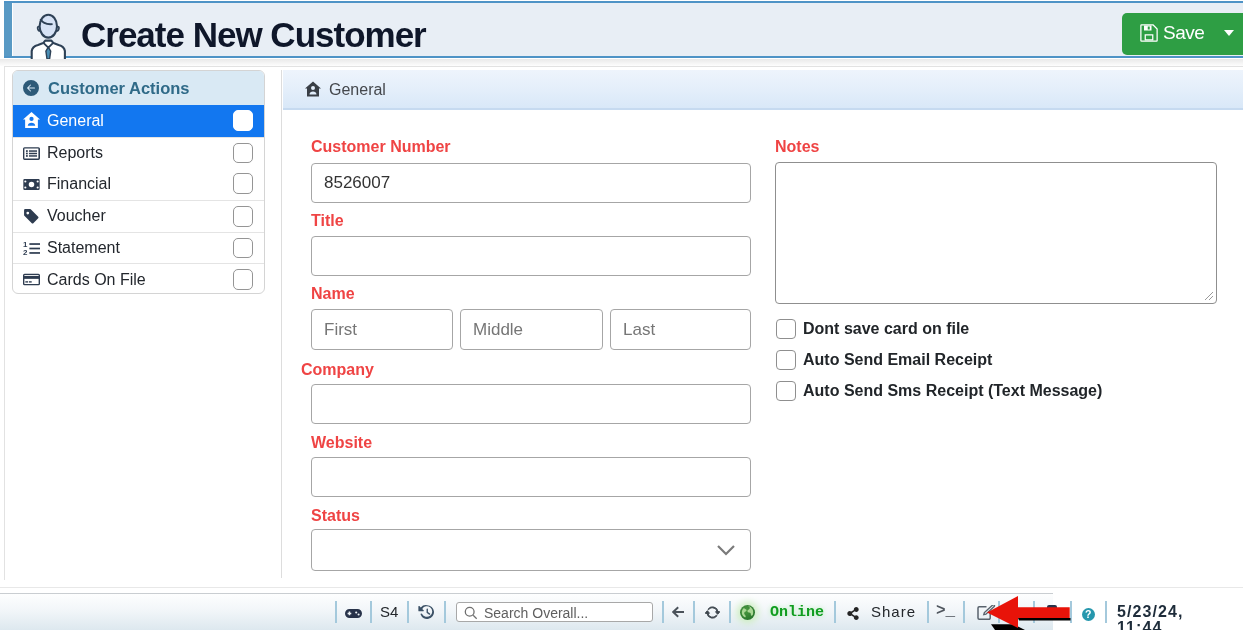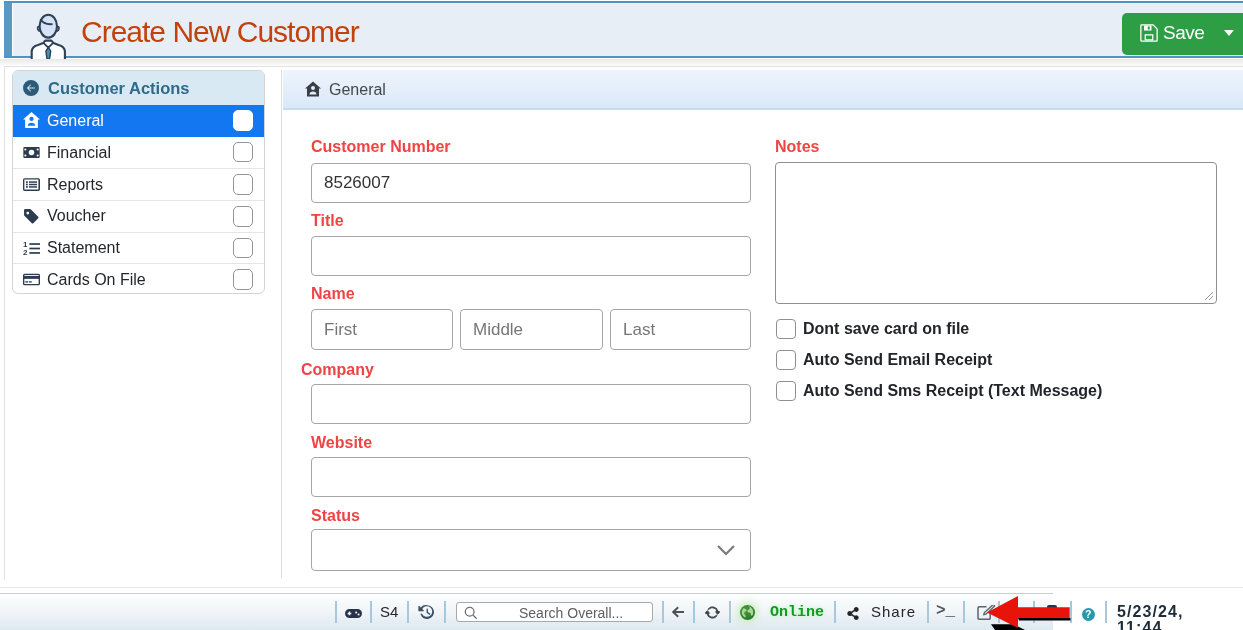--- a/index.html
+++ b/index.html
@@ -5,22 +5,22 @@
 * { margin:0; padding:0; box-sizing:border-box; }
 html,body { width:1243px; height:630px; overflow:hidden; background:#fff;
   font-family:"Liberation Sans", sans-serif; position:relative; }
 
 
 .topbar { position:absolute; left:4px; top:1px; width:1246px; height:57px;
   background:#e8eef5; border-top:2px solid #4e93c6; border-bottom:2px solid #4e93c6; }
 .accent { position:absolute; left:0; top:0; width:8.5px; height:53px; background:#5899c4;
   border-right:1.5px solid #fdfefe; }
 .avatar { position:absolute; left:25px; top:4px; }
-.apptitle { position:absolute; left:77px; top:14px; font-size:30px; font-weight:normal;
-  color:#c2410c; letter-spacing:-1px; line-height:1; }
+.apptitle { position:absolute; left:77px; top:14px; font-size:35px; font-weight:bold;
+  color:#0f172a; letter-spacing:-1px; line-height:1; }
 .savebtn { position:absolute; left:1118px; top:9.5px; width:140px; height:42px;
   background:#2e9e44; border-radius:5px; color:#fff; }
 .savebtn svg.floppy { position:absolute; left:17px; top:10px; }
 .savebtn .txt { position:absolute; left:41px; top:9px; font-size:19px; letter-spacing:-0.5px; }
 .savebtn .caret { position:absolute; left:102px; top:17px; width:0; height:0;
   border-left:5px solid transparent; border-right:5px solid transparent; border-top:6.5px solid #fff; }
 .hdrshadow { position:absolute; left:0; top:59px; width:1243px; height:7px;
   background:linear-gradient(#e9e9e9,#fdfdfd); }
 
 
@@ -63,21 +63,21 @@
 
 
 .content-end { position:absolute; left:0; top:587px; width:1243px; height:1px; background:#e8e8e8; }
 .footer { position:absolute; left:0; top:593px; width:1053px; height:37px;
   border-top:1px solid #c9cdd1;
   background:linear-gradient(#fdfefe 0%, #f2f6f9 45%, #dde8ef 100%); }
 .fsep { position:absolute; top:7px; width:2px; height:22px; background:#a4c9dc; }
 .ftxt { position:absolute; font-size:15px; color:#2b2b2b; line-height:1.1; }
 .search { position:absolute; left:456px; top:8px; width:197px; height:20px;
   background:#fff; border:1px solid #a8a8a8; border-radius:3px; }
-.search .phs { position:absolute; left:27px; top:2px; font-size:14px; color:#5f5f5f;margin-left:35px; }
+.search .phs { position:absolute; left:27px; top:2px; font-size:14px; color:#5f5f5f; }
 .online { position:absolute; left:770px; top:11px; font-family:"Liberation Mono", monospace;
   font-weight:bold; font-size:15px; line-height:1.1; color:#0f9d1f; text-shadow:0 0 5px #b4eeb4; }
 .fdate { position:absolute; left:1117px; top:10px; font-size:16px; font-weight:bold;
   color:#1e2c3a; line-height:1; letter-spacing:1.1px; }
 
 .redarrow { position:absolute; left:985px; top:594px; width:88px; height:36px; }
 </style>
 </head>
 <body>
 
@@ -116,38 +116,38 @@
     </svg>
     Customer Actions
   </div>
   <div class="sb-item active">
     <svg width="17" height="17" viewBox="0 0 16 16" fill="#fff">
       <path fill-rule="evenodd" d="M8 0l8 7h-2v8h-12V7H0l8-7zm0 4.5a2 2 0 1 0 0 4 2 2 0 0 0 0-4zM4.5 13c0-2 1.6-3 3.5-3s3.5 1 3.5 3h-7z"></path>
     </svg>
     General
     <span class="cb" style="background:#fff;border-color:#fff"></span>
   </div>
-  <div class="sb-item" style="border-top:none">
-    <svg width="17" height="17" viewBox="0 0 16 16" fill="#2e3c50">
-      <path fill-rule="evenodd" d="M1.4 2.8h13.2a1.1 1.1 0 0 1 1.1 1.1v8.2a1.1 1.1 0 0 1-1.1 1.1H1.4a1.1 1.1 0 0 1-1.1-1.1V3.9a1.1 1.1 0 0 1 1.1-1.1zM8 5.4A2.6 2.6 0 1 0 8 10.6 2.6 2.6 0 0 0 8 5.4zM2.2 4.2a1 1 0 1 0 0 2 1 1 0 0 0 0-2zm11.6 0a1 1 0 1 0 0 2 1 1 0 0 0 0-2zM2.2 9.8a1 1 0 1 0 0 2 1 1 0 0 0 0-2zm11.6 0a1 1 0 1 0 0 2 1 1 0 0 0 0-2z"></path>
-    </svg>
-    Financial
-    <span class="cb"></span>
-  </div>
   <div class="sb-item">
     <svg width="17" height="17" viewBox="0 0 16 16" fill="#2e3c50">
       <path d="M1.5 2h13A1.5 1.5 0 0 1 16 3.5v9a1.5 1.5 0 0 1-1.5 1.5h-13A1.5 1.5 0 0 1 0 12.5v-9A1.5 1.5 0 0 1 1.5 2zm13 1.3H1.3v9.4h13.2V3.3z"></path>
       <rect x="2.8" y="4.9" width="1.7" height="1.6"></rect>
         <rect x="2.8" y="7.2" width="1.7" height="1.6"></rect>
         <rect x="2.8" y="9.5" width="1.7" height="1.6"></rect>
       <rect x="5.6" y="5" width="7.6" height="1.4"></rect>
         <rect x="5.6" y="7.3" width="7.6" height="1.4"></rect>
         <rect x="5.6" y="9.6" width="7.6" height="1.4"></rect>
     </svg>
     Reports
+    <span class="cb"></span>
+  </div>
+  <div class="sb-item" style="border-top:none">
+    <svg width="17" height="17" viewBox="0 0 16 16" fill="#2e3c50">
+      <path fill-rule="evenodd" d="M1.4 2.8h13.2a1.1 1.1 0 0 1 1.1 1.1v8.2a1.1 1.1 0 0 1-1.1 1.1H1.4a1.1 1.1 0 0 1-1.1-1.1V3.9a1.1 1.1 0 0 1 1.1-1.1zM8 5.4A2.6 2.6 0 1 0 8 10.6 2.6 2.6 0 0 0 8 5.4zM2.2 4.2a1 1 0 1 0 0 2 1 1 0 0 0 0-2zm11.6 0a1 1 0 1 0 0 2 1 1 0 0 0 0-2zM2.2 9.8a1 1 0 1 0 0 2 1 1 0 0 0 0-2zm11.6 0a1 1 0 1 0 0 2 1 1 0 0 0 0-2z"></path>
+    </svg>
+    Financial
     <span class="cb"></span>
   </div>
   <div class="sb-item">
     <svg width="17" height="17" viewBox="0 0 16 16" fill="#2e3c50">
       <path d="M2 1a1 1 0 0 0-1 1v4.586a1 1 0 0 0 .293.707l7 7a1 1 0 0 0 1.414 0l4.586-4.586a1 1 0 0 0 0-1.414l-7-7A1 1 0 0 0 6.586 1H2zm2.5 2.5a1.3 1.3 0 1 1 0 2.6 1.3 1.3 0 0 1 0-2.6z"></path>
     </svg>
     Voucher
     <span class="cb"></span>
   </div>
   <div class="sb-item">

